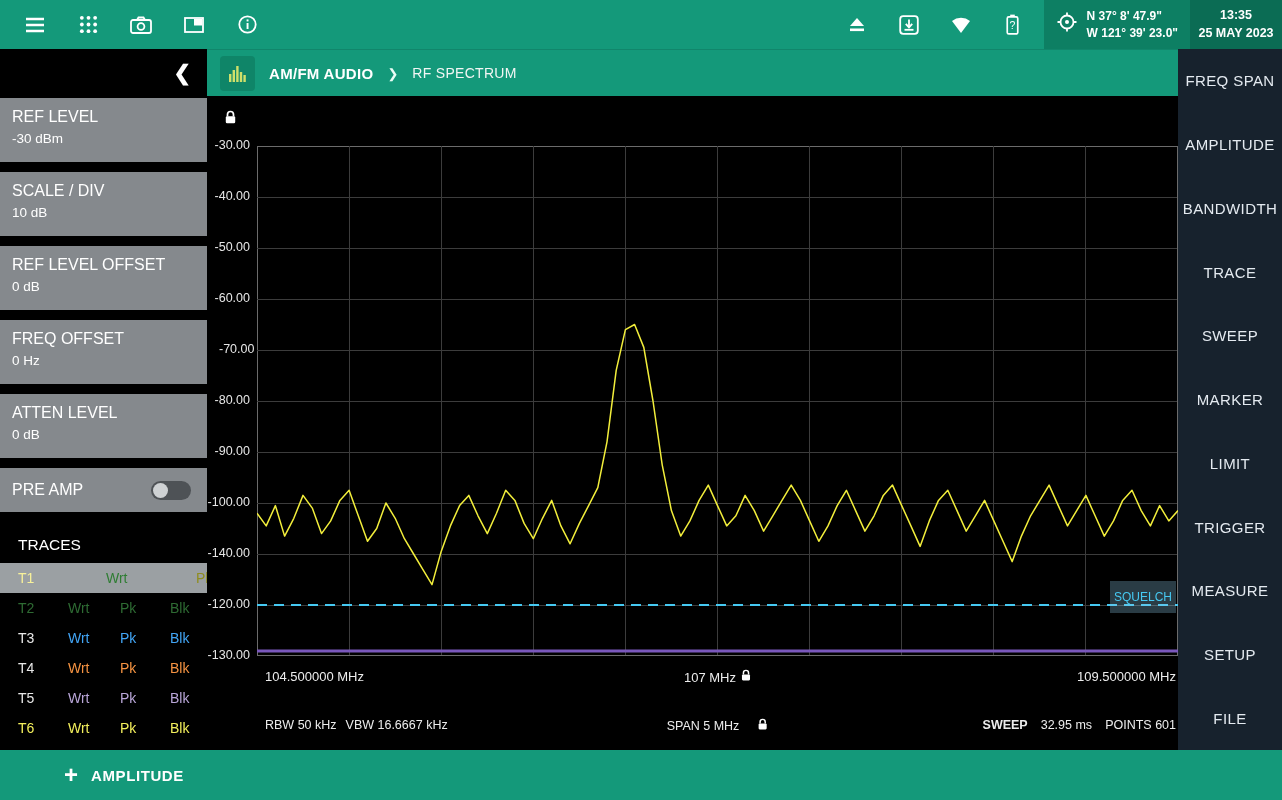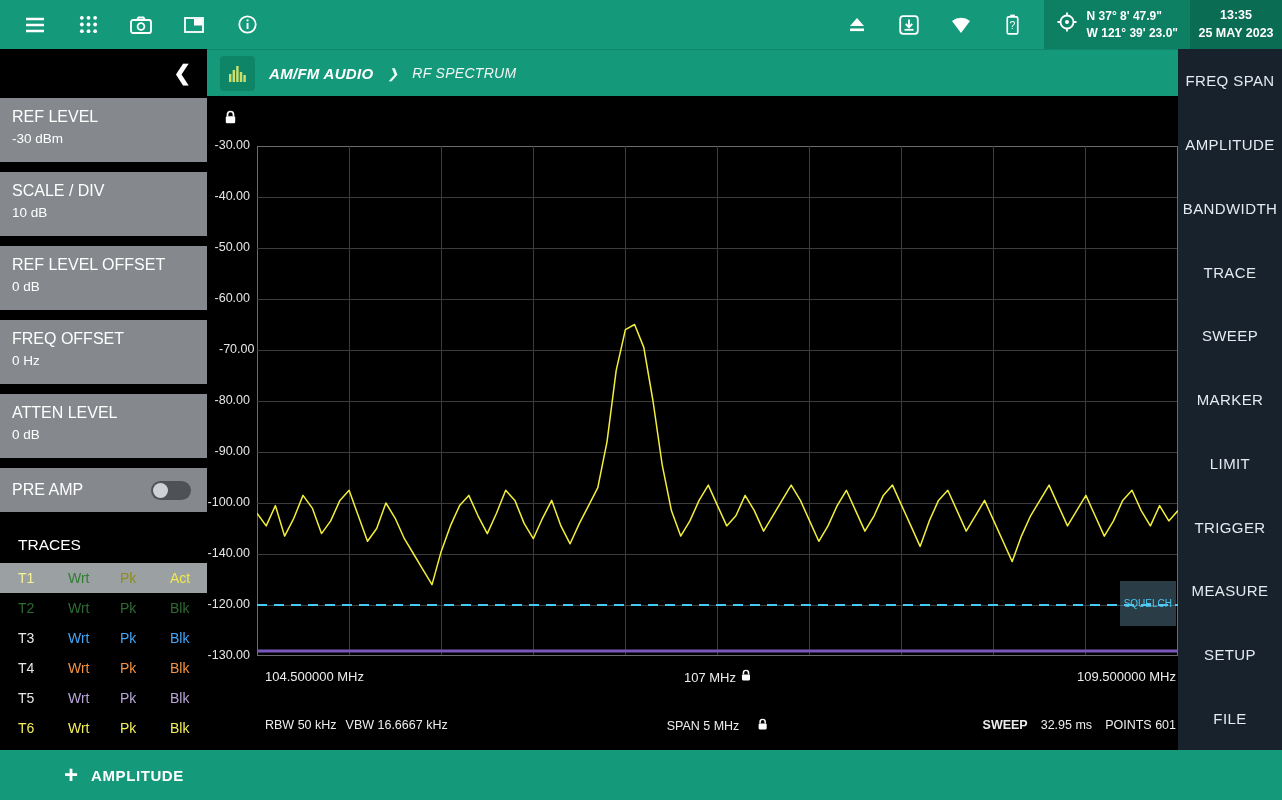--- a/index.html
+++ b/index.html
@@ -25,45 +25,45 @@
   .panels { padding-top:2px; }
   .panel { background:#85898d; height:64px; margin-bottom:10px; padding:10px 12px; color:#fff; cursor:pointer; }
   .panel-label { font-size:16px; }
   .panel-value { font-size:13.5px; margin-top:5px; }
   .panel.preamp { height:44px; display:flex; align-items:center; justify-content:space-between; padding:0 16px 0 12px; }
   .toggle { width:40px; height:19px; background:#4e5256; border-radius:10px; position:relative; cursor:pointer; }
   .toggle .knob { position:absolute; left:2px; top:2px; width:15px; height:15px; border-radius:50%; background:#cfd2d4; }
   .traces-header { color:#fff; font-size:15.5px; padding:14px 0 9px 18px; }
   .trace-row { display:grid; grid-template-columns:50px 52px 50px auto; align-items:center;
                height:30px; padding:0 0 0 18px; font-size:14px; cursor:pointer; }
-  .trace-row.active { background:#9ba0a3; }
+  .trace-row.active { background:#9ba0a3;gap:38px; }
 
   
   .right-sidebar { position:absolute; right:0; top:49px; width:104px; bottom:50px; background:#17222d;
                    display:flex; flex-direction:column; }
   .menu-item { flex:1; display:flex; align-items:center; justify-content:center;
                color:#e4eaf0; font-size:15px; letter-spacing:0.4px; cursor:pointer; text-align:center; }
 
   
   .main { position:absolute; left:207px; top:49px; right:104px; bottom:50px; background:#000; }
   .breadcrumb-bar { height:47px; background:#14997a; display:flex; align-items:center; gap:14px;
-                    padding-left:13px; border-top:1px solid rgba(0,0,0,0.12);font-style:italic; }
+                    padding-left:13px; border-top:1px solid rgba(0,0,0,0.12); }
   .app-tile { width:35px; height:35px; border-radius:4px; background:#0f8568; display:flex;
               align-items:center; justify-content:center; }
   .bc-app { color:#fff; font-size:15px; font-weight:bold; letter-spacing:0.3px; }
   .bc-sep { color:#eafef7; font-size:13px; }
   .bc-page { color:#f2f6f4; font-size:14px; letter-spacing:0.3px; }
 
   .chart-region { position:absolute; top:47px; left:0; right:0; bottom:0; background:#000; }
   .chart-lock { position:absolute; left:17px; top:14px; }
   .y-axis { position:absolute; left:0; top:0; width:46px; height:100%; }
   .y-tick { position:absolute; right:3px; width:43px; text-align:right; color:#e6e6e6; font-size:12.5px; }
   .plot { position:absolute; left:50px; top:50px; width:921px; height:510px; }
   .plot svg { width:100%; height:100%; display:block; }
-  .squelch-label { position:absolute; right:2px; padding:17px 4px; font-size:10px; color:#46c9f2;
+  .squelch-label { position:absolute; right:2px; padding:9px 4px; font-size:12px; color:#46c9f2;
                    background:rgba(140,200,230,0.30); }
 
   .x-axis { position:absolute; left:50px; top:570px; width:921px; height:26px; color:#ececec; font-size:13px; }
   .x-start { position:absolute; left:8px; top:3px; }
   .x-center { position:absolute; left:50%; transform:translateX(-50%); top:3px; display:flex; align-items:flex-end; gap:4px; }
   .x-stop { position:absolute; right:2px; top:3px; }
 
   .status-row { position:absolute; left:50px; top:618px; width:921px; height:26px; color:#ececec; font-size:12.5px; }
   .st-left { position:absolute; left:8px; top:4px; display:flex; gap:9px; }
   .st-center { position:absolute; left:50%; transform:translateX(-50%); top:4px; display:flex; align-items:center; gap:18px; }

